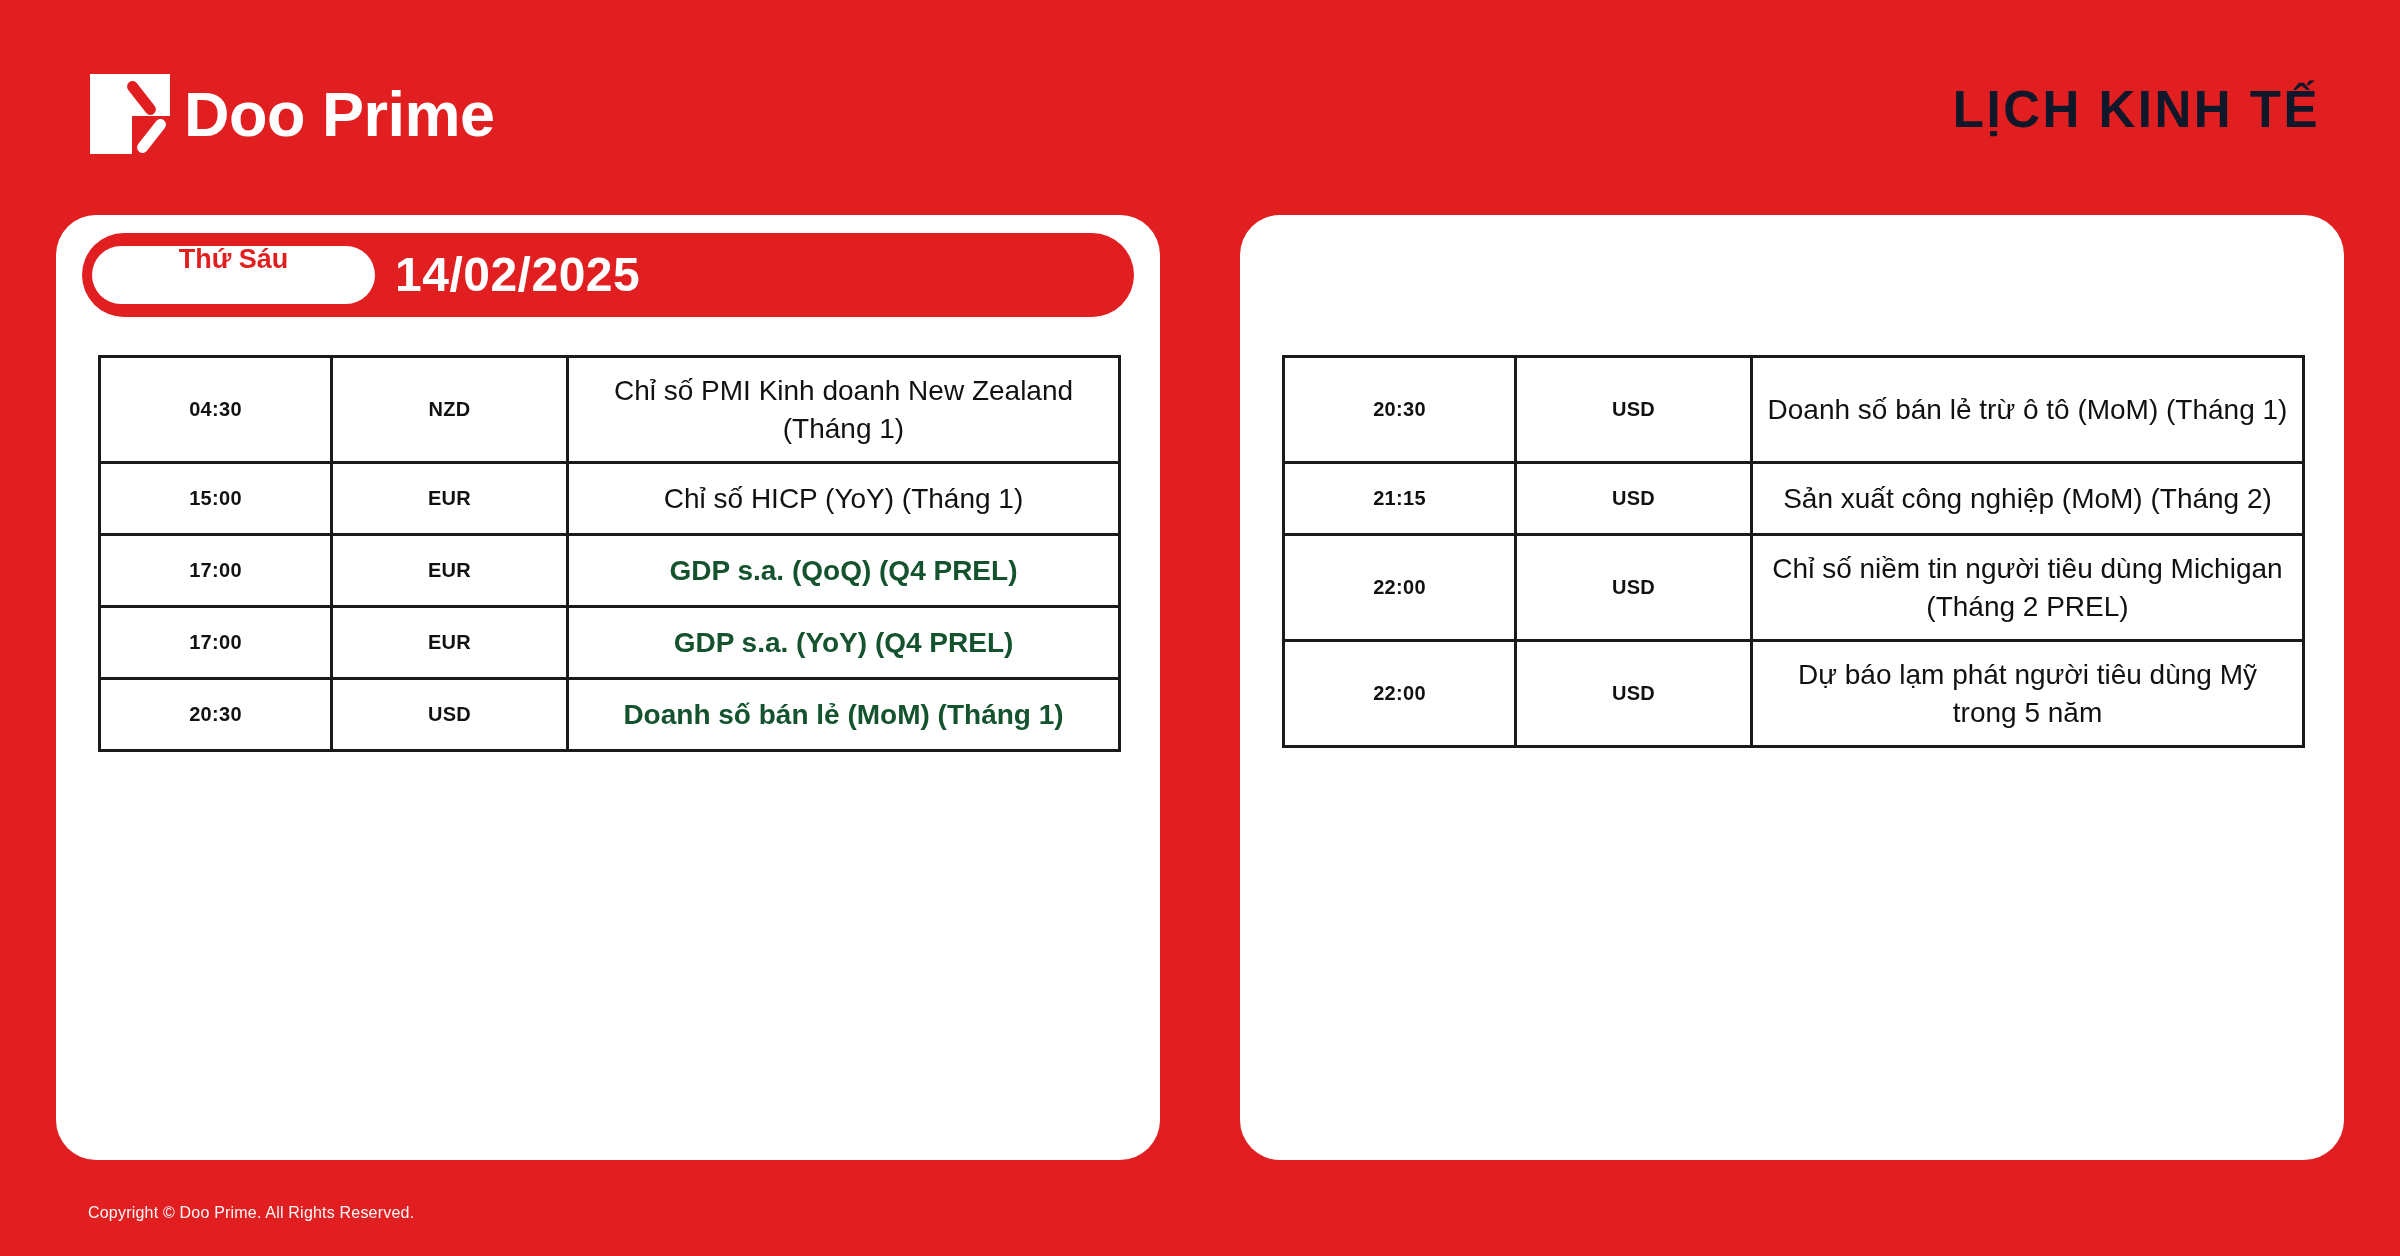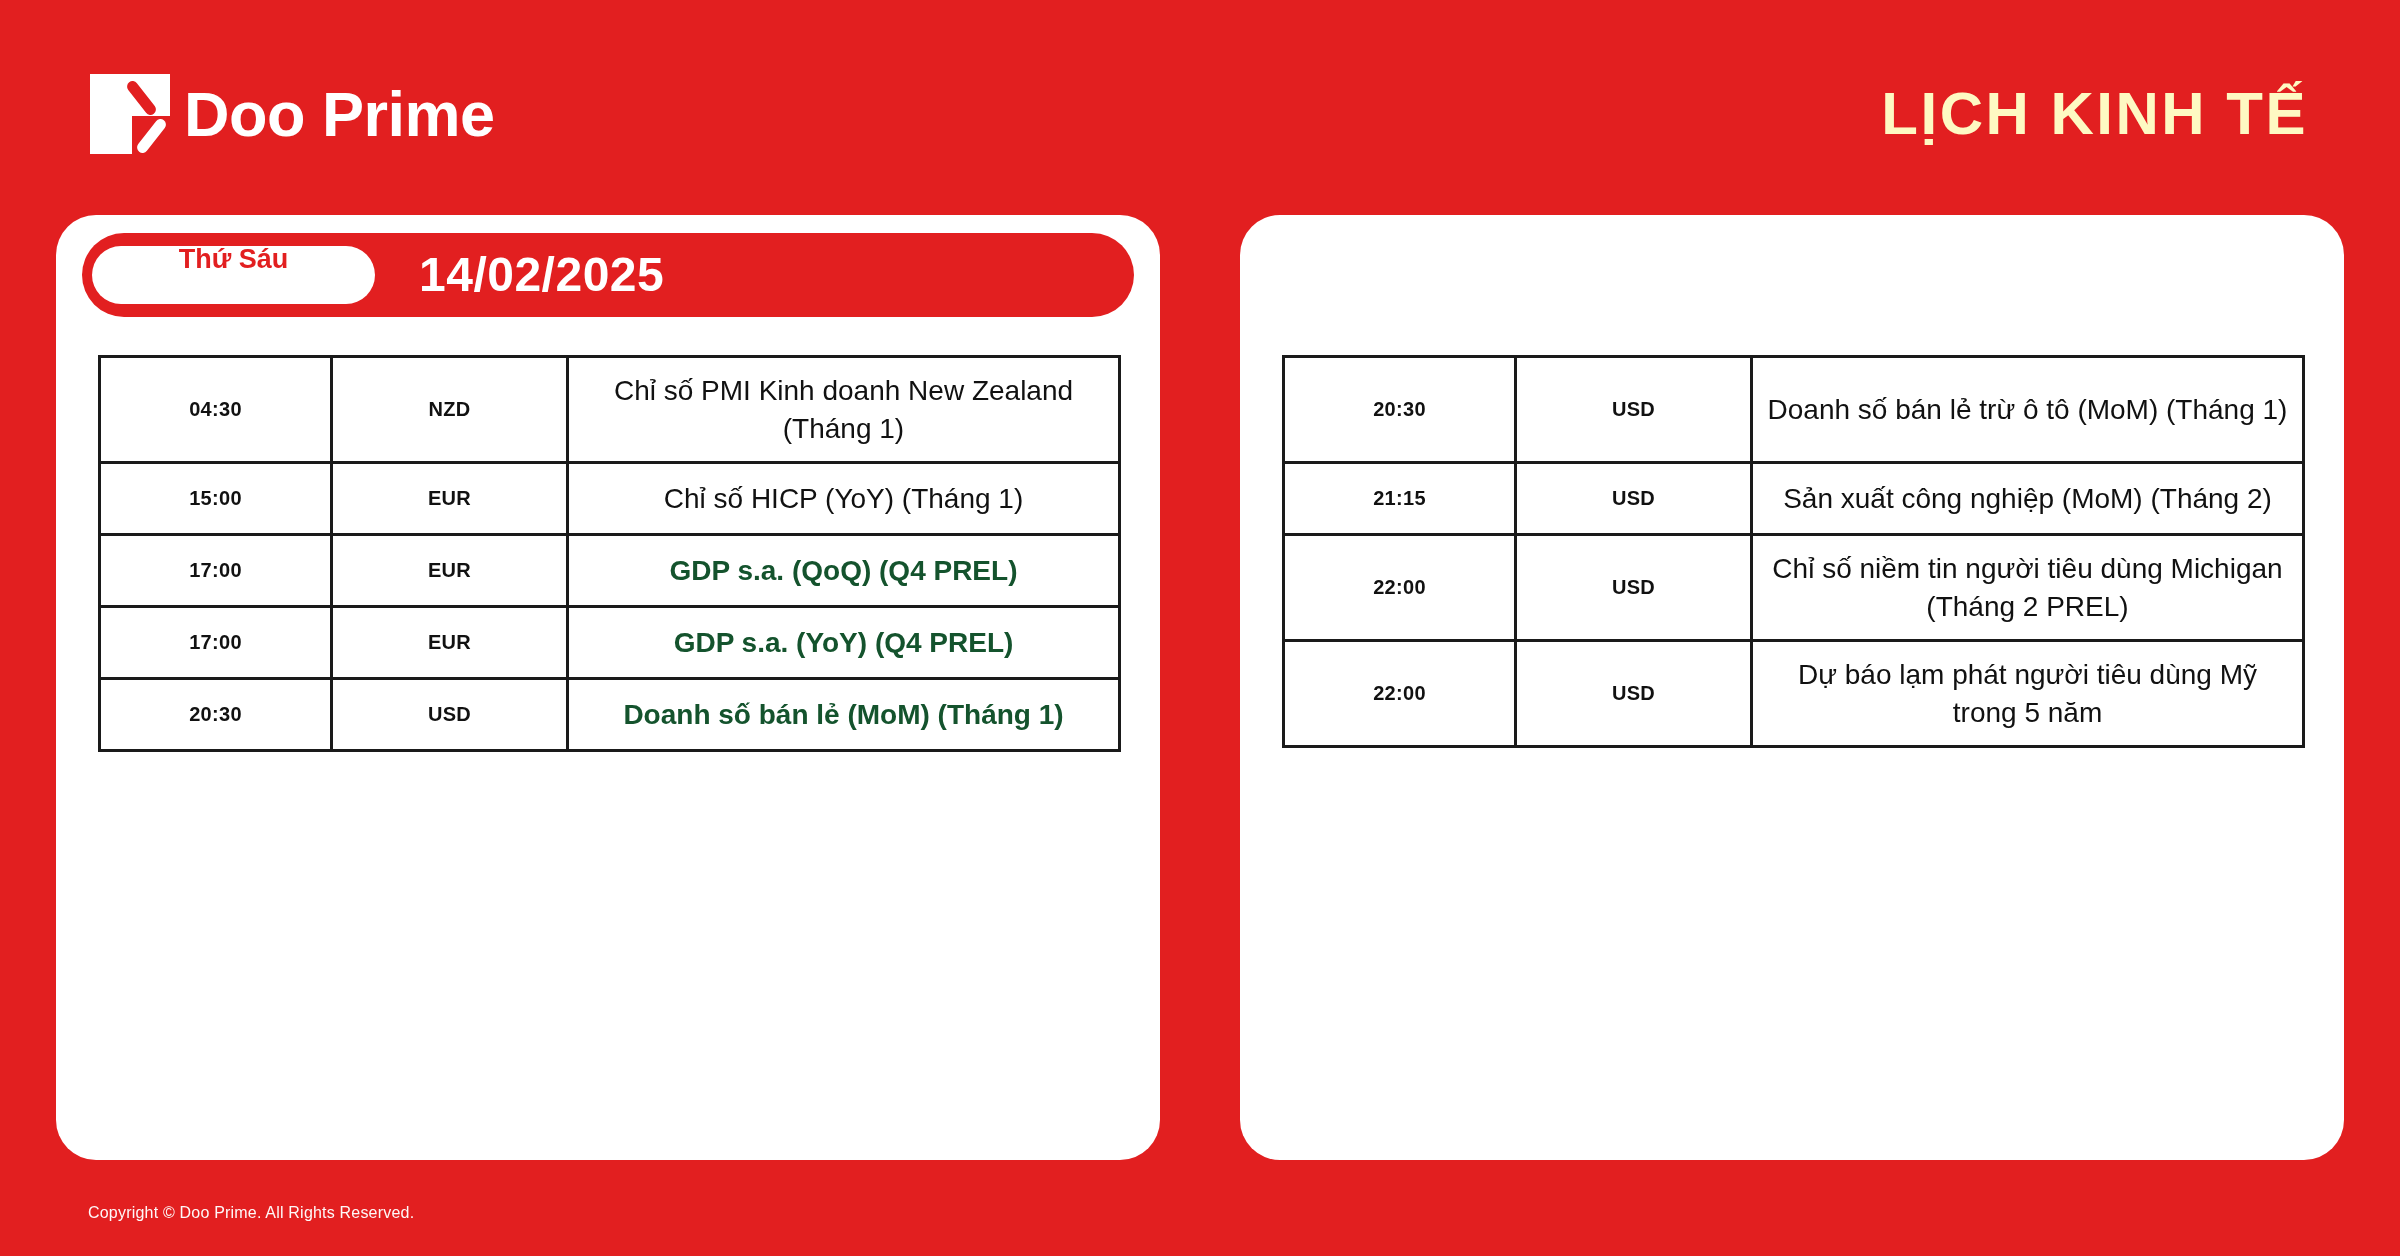--- a/index.html
+++ b/index.html
@@ -45,24 +45,24 @@
     color: #FFFFFF;
     font-size: 63px;
     font-weight: 700;
     letter-spacing: -0.5px;
     line-height: 1;
     white-space: nowrap;
   }
 
   .page-title {
     position: absolute;
-    right: 92px;
+    right: 80px;
     top: 84px;
-    color: #fef9c3;
-    font-size: 60px;
+    color: #0f172a;
+    font-size: 51px;
     font-weight: 700;
     letter-spacing: 2.5px;
     line-height: 1;
     white-space: nowrap;
   }
 
   
   .cards {
     position: absolute;
     top: 215px;
@@ -112,21 +112,21 @@
     font-weight: 700;
     line-height: 1;
     white-space: nowrap;
   }
 
   .date-text {
     color: #FFFFFF;
     font-size: 48px;
     font-weight: 700;
     line-height: 1;
-    margin-left: 44px;
+    margin-left: 20px;
     letter-spacing: 0.5px;
     white-space: nowrap;
   }
 
   
   .events-table {
     position: absolute;
     left: 42px;
     top: 140px;
     width: 1020px;

